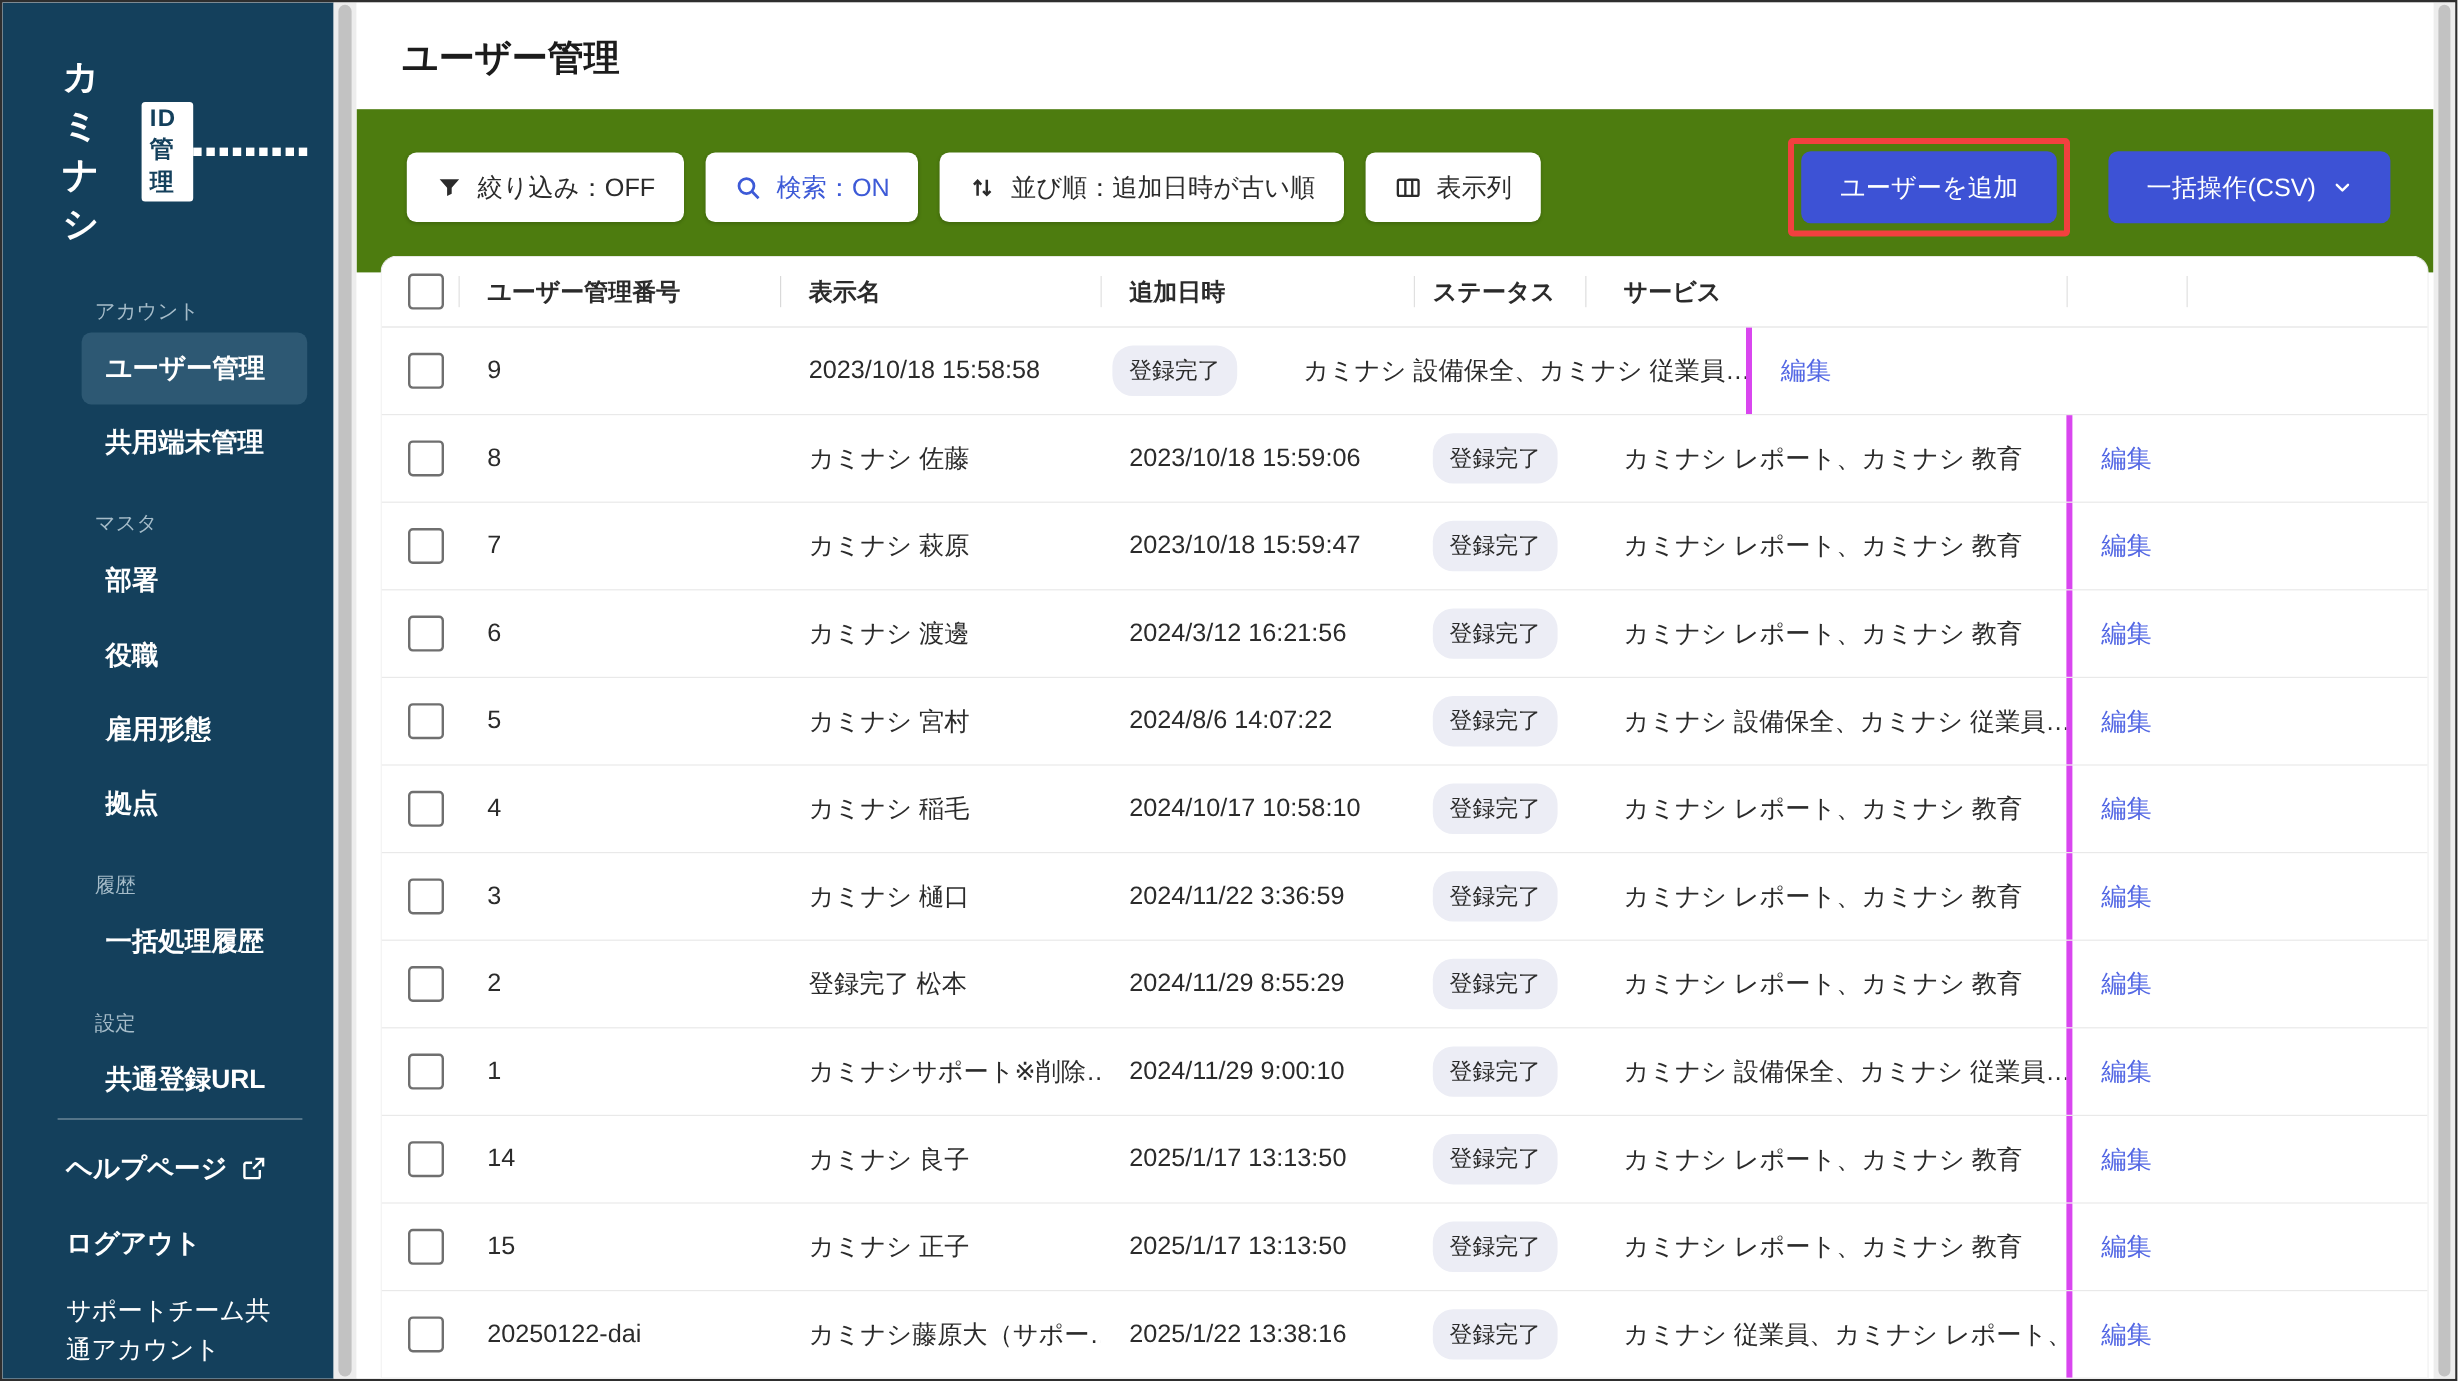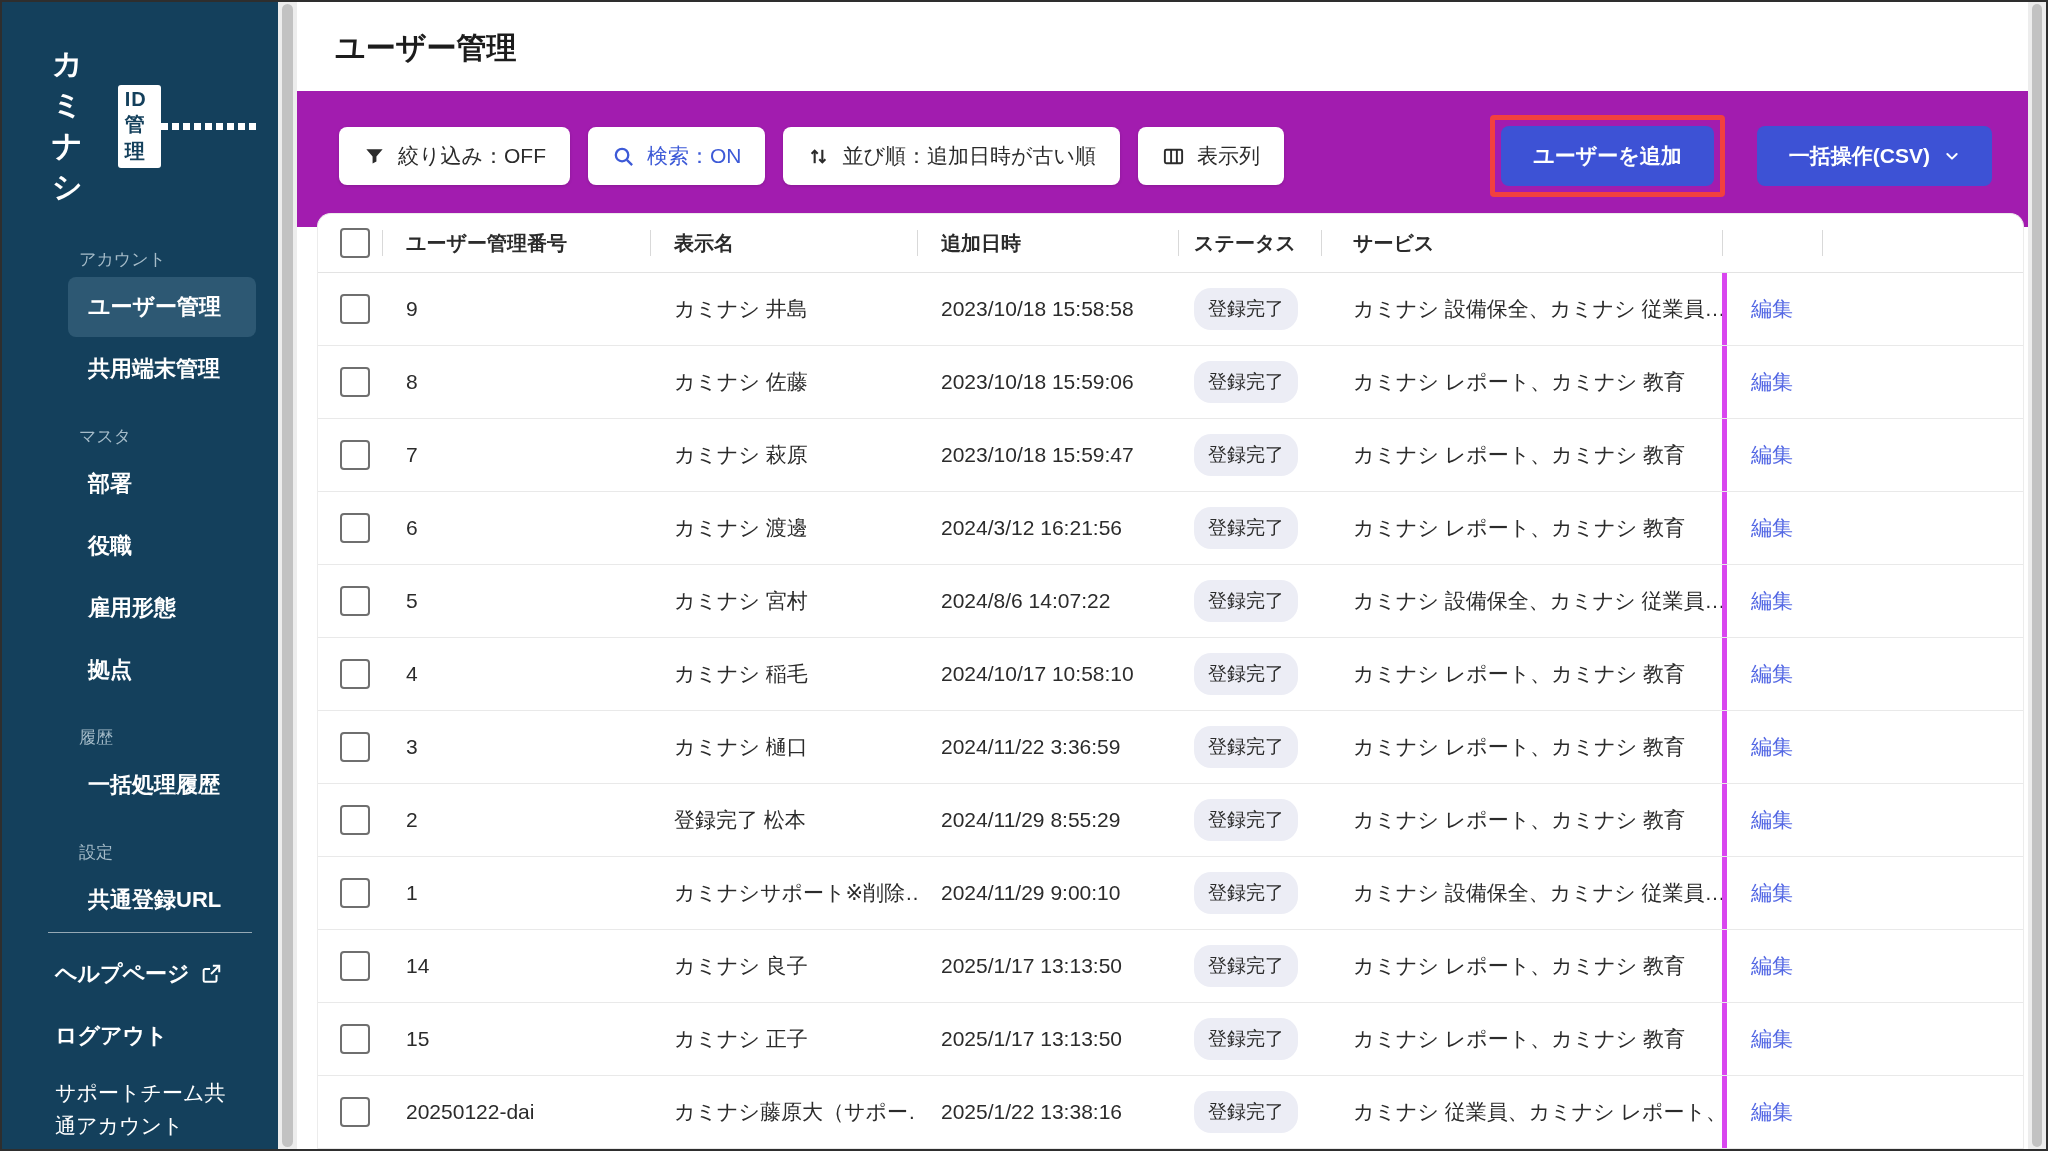--- a/index.html
+++ b/index.html
@@ -52,37 +52,37 @@
   
   .v-scrollbar{width:19px;flex-shrink:0;background:#EDEDED;position:relative;}
   .v-scrollbar .thumb{position:absolute;left:4px;right:4px;top:2px;bottom:2px;background:#C2C2C2;border-radius:6px;}
 
   
   .main{flex:1;display:flex;flex-direction:column;overflow:hidden;background:#fff;min-width:0;}
   .page-header{padding:26px 38px 22px 38px;}
   .page-title{font-size:30px;font-weight:bold;color:#1c1c1c;}
 
   .toolbar{
-    background:#a21caf;display:flex;align-items:center;
+    background:#4d7c0f;display:flex;align-items:center;
     padding:24px 36px 30px 42px;gap:18px;
   }
   .tool-btn{
     background:#fff;border:none;border-radius:8px;cursor:pointer;
     display:flex;align-items:center;gap:12px;
     font-family:inherit;font-size:21px;color:#2b2b2b;
     padding:15px 24px;box-shadow:0 1px 3px rgba(0,0,0,0.16);white-space:nowrap;
   }
   .tool-btn.search-on{color:#3D5AD7;}
   .toolbar-spacer{flex:1;}
   .annotation-box{
     border:5px solid #F2403F;border-radius:4px;padding:6px;margin-right:14px;
   }
   .primary-btn{
     background:#3D52D5;color:#fff;border:none;border-radius:8px;cursor:pointer;
-    font-family:inherit;font-size:21px;font-weight:700;
+    font-family:inherit;font-size:21px;font-weight:400;
     padding:16px 32px;display:flex;align-items:center;gap:14px;white-space:nowrap;
   }
 
   .table-card{
     background:#fff;border-radius:14px 14px 0 0;
     margin:-14px 4px 0 20px;flex:1;overflow:hidden;
     border:1px solid #ECECEC;border-bottom:none;
   }
   .thead{display:flex;align-items:center;height:58px;border-bottom:1px solid #E3E3E3;}
   .th{
@@ -279,21 +279,20 @@
         <div class="th col-services sep">サービス</div>
         <div class="th col-edit sep"></div>
         <div class="th col-rest sep"></div>
       </div>
       <div>
   <div class="trow">
     <div class="td col-check">
               <span class="checkbox"></span>
             </div>
     <div class="td col-id">9</div>
-    <div class="td col-name">カミナシ 井島</div>
     <div class="td col-added">2023/10/18 15:58:58</div>
     <div class="td col-status">
               <span class="status-pill">登録完了</span>
             </div>
     <div class="td col-services">カミナシ 設備保全、カミナシ 従業員…</div>
     <div class="td col-edit">
               <a class="edit-link">編集</a>
             </div>
     <div class="td col-rest"></div>
   </div>

